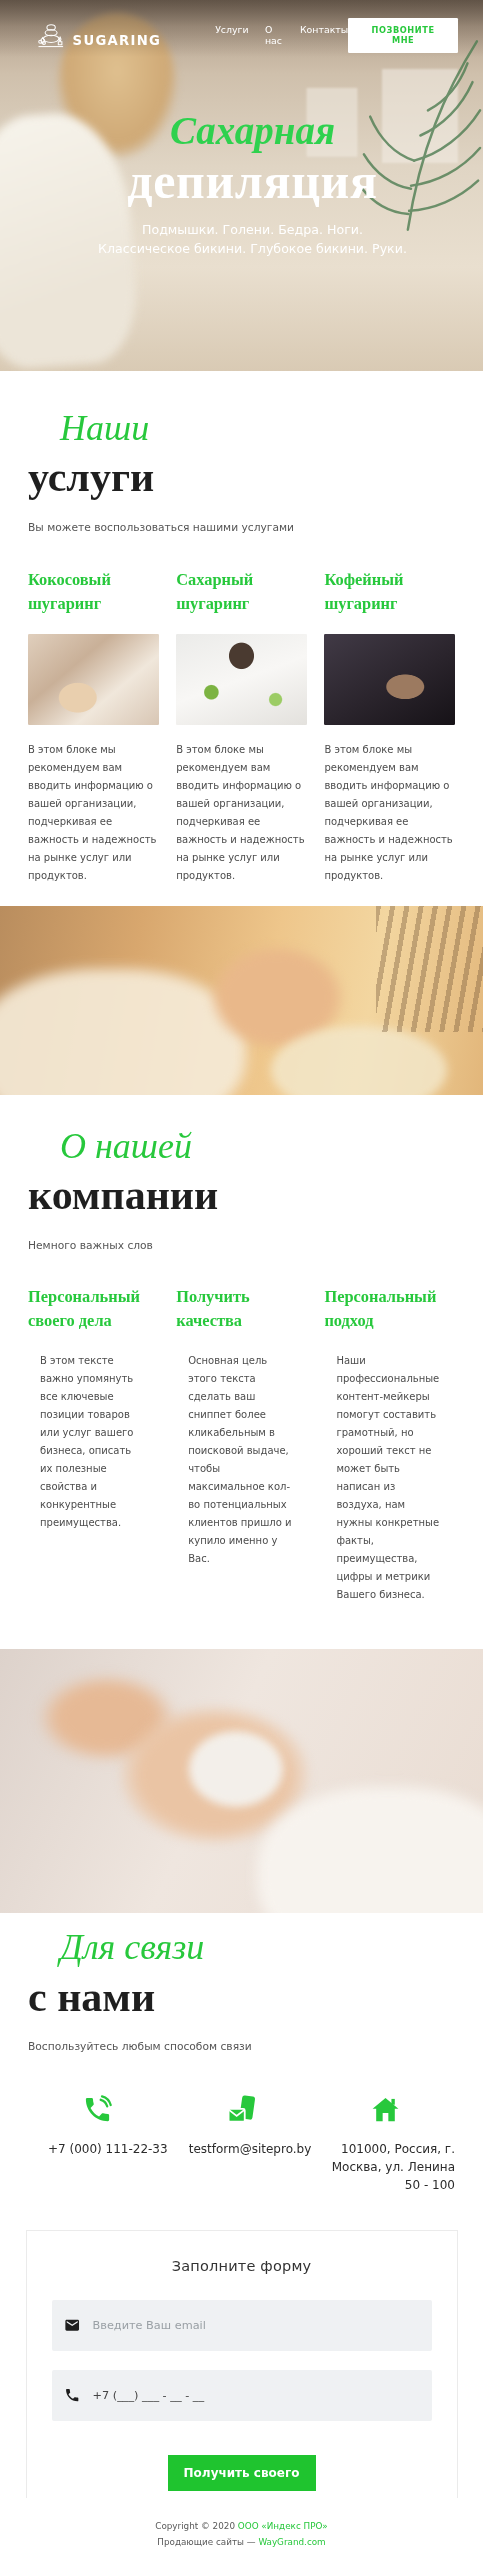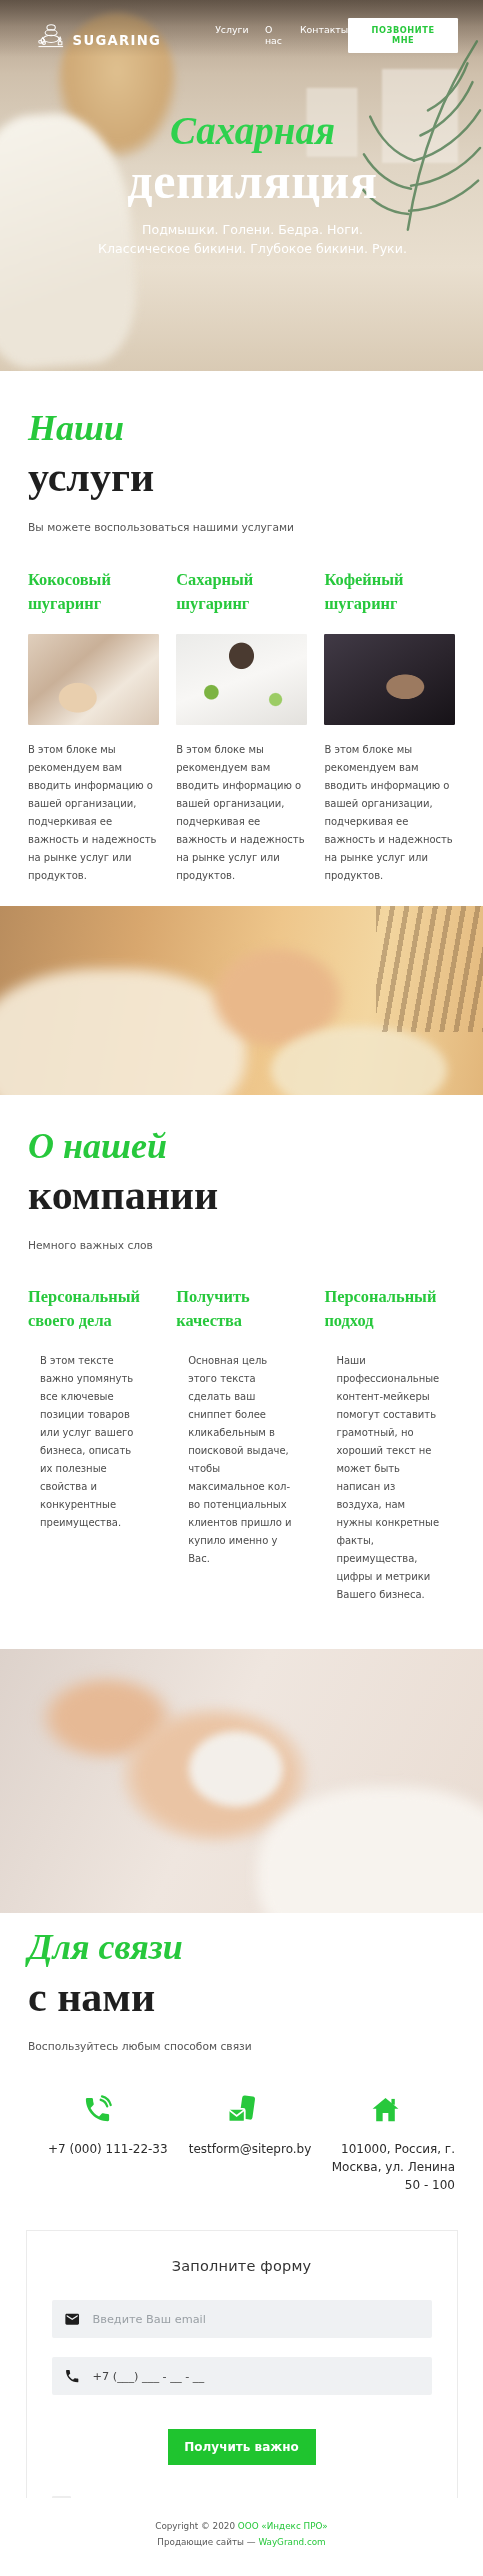--- a/index.html
+++ b/index.html
@@ -34,21 +34,21 @@
 
   .hero-title { position:relative; z-index:2; text-align:center; margin-top:58px;margin-left:22px; }
   .hero-t1 { font-family:"Liberation Serif", serif; font-style:italic; font-weight:bold;
     font-size:39px; color:#2ed14e; line-height:1; }
   .hero-t2 { font-family:"Liberation Serif", serif; font-weight:bold; font-size:50px;
     color:#ffffff; line-height:1; margin-top:6.3px; letter-spacing:0.6px; }
   .hero-sub { margin-top:15px; color:#ffffff; font-size:12.6px; line-height:1.5; }
 
   
   .h-accent { display:block; font-family:"Liberation Serif", serif; font-style:italic;
-    font-weight:bold; font-size:36px; color:#27c83c; line-height:1.05; }
+    font-weight:normal; font-size:36px; color:#27c83c; line-height:1.05;margin-left:32px; }
   .h-rest { display:block; font-family:"Liberation Serif", serif; font-weight:bold;
     font-size:42px; color:#1f1f1f; line-height:1.05; margin-top:7.6px; }
   .sec-sub { margin-top:21.4px; font-size:10.7px; color:#555; }
 
   
   .services { height:535px; padding:39px 28px 0; overflow:hidden; }
   .cards { display:grid; grid-template-columns:repeat(3,1fr); gap:17.6px; margin-top:34px; }
   .card h3 { margin:0 0 14px; font-family:"Liberation Serif", serif; font-weight:bold;
     font-size:16.4px; line-height:1.5; color:#27c83c; min-height:52px; }
   .sphoto { height:91px; border-radius:1.3px; }
@@ -96,21 +96,21 @@
 
   
   .contact { height:585px; padding:16.4px 28px 0; overflow:hidden; }
   .contact-grid { display:grid; grid-template-columns:repeat(3,1fr); gap:4px;
     margin-top:39px; text-align:right; }
   .c-item .ic { height:33px; display:flex; align-items:flex-end; justify-content:center; }
   .c-item p { margin:15px 0 0; font-size:12px; line-height:1.5; color:#2b2b2b; }
 
   .form-card { margin:36px -2.5px 0; border:0.6px solid #ebebeb; background:#fff; padding:26.4px 25px 33px; }
   .form-title { text-align:center; font-size:14.5px; color:#333; letter-spacing:0.2px; }
-  .field { margin-top:19px; height:38px; background:#eff1f3; border-radius:1.9px;
+  .field { margin-top:19px; height:51px; background:#eff1f3; border-radius:1.9px;
     display:flex; align-items:center; padding:0 12.6px; gap:10px; }
   .field.first { margin-top:26.4px; }
   .field input { flex:1; border:0; background:transparent; outline:none; font-size:11.3px;
     color:#454545; font-family:"DejaVu Sans", sans-serif; }
   .field input::placeholder { color:#9aa0a5; }
   .submit-btn { display:block; margin:34px auto 0; width:148px; height:36px; border:0; cursor:pointer;
     background:#1fc42f; color:#fff; font-size:12px; font-weight:bold; font-family:"DejaVu Sans", sans-serif; }
   .consent { margin-top:31px; display:flex; align-items:center; gap:14px; }
   .checkbox { width:19px; height:19px; background:#ededed; border-radius:1.3px; flex:none; cursor:pointer; }
 
@@ -285,21 +285,21 @@
       <input type="text" placeholder="Введите Ваш email" style="">
     </div>
 
     <div class="field">
       <svg width="16.4" height="16.4" viewBox="0 0 24 24" fill="#1e1e1e">
         <path d="M6.62 10.79c1.44 2.83 3.76 5.15 6.59 6.59l2.2-2.2c.27-.27.67-.36 1.02-.24 1.12.37 2.33.57 3.57.57.55 0 1 .45 1 1V20c0 .55-.45 1-1 1-9.39 0-17-7.61-17-17 0-.55.45-1 1-1h3.5c.55 0 1 .45 1 1 0 1.25.2 2.45.57 3.57.11.35.03.74-.25 1.02l-2.2 2.2z"></path>
       </svg>
       <input type="text" value="+7 (___) ___ - __ - __" style="">
     </div>
 
-    <button class="submit-btn">Получить важно</button>
+    <button class="submit-btn">Получить своего</button>
 
     <div class="consent">
       <div class="checkbox"></div>
 
     </div>
   </div>
 </section>
 
 <footer class="footer">
   <div>

